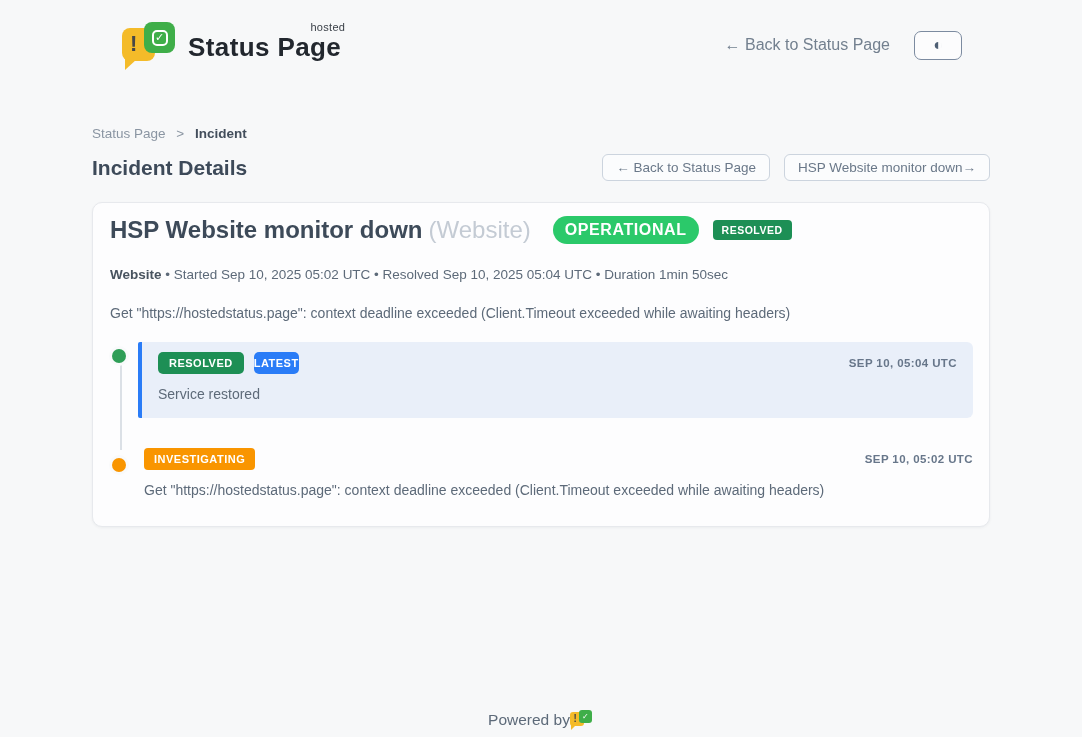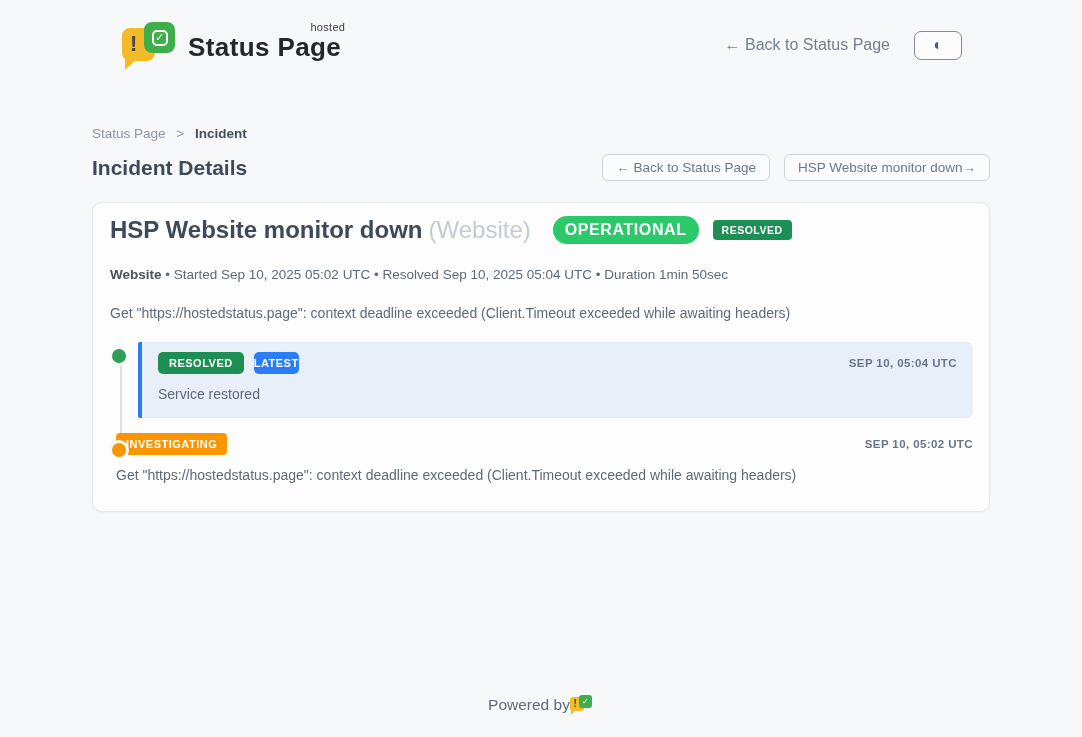--- a/index.html
+++ b/index.html
@@ -42,21 +42,21 @@
   .badge { color:#fff; font-weight:700; white-space:nowrap; }
   .badge-op { background:#2bc96a; font-size:16px; letter-spacing:0.6px; padding:5px 12px; border-radius:999px; margin-left:22px; }
   .badge-resolved-hdr { background:#1d8f55; font-size:10.5px; letter-spacing:0.5px; padding:4px 9px; border-radius:4px; margin-left:14px; }
   .meta { margin-top:23px; font-size:13.5px; color:#5d6a79; }
   .meta-service { font-weight:700; color:#48535f; }
   .desc { margin-top:23px; font-size:14px; color:#5d6a79; }
   
   .timeline { margin-top:21px; position:relative; }
   .tl-line { position:absolute; left:10px; top:16px; width:2px; height:92px; background:#dbe0e6; }
   .tl-entry { display:flex; position:relative; }
-  .tl-entry + .tl-entry { margin-top:13px;flex-direction:column; }
+  .tl-entry + .tl-entry { margin-top:28px; }
   .tl-dot-col { width:28px; flex:none; position:relative; }
   .tl-dot { width:14px; height:14px; border-radius:50%; position:absolute; left:2px; box-shadow:0 0 0 3px #f9fafb; }
   .tl-entry-0 .tl-dot { top:7px; }
   .tl-entry-1 .tl-dot { top:12px; }
   .tl-content { flex:1; min-width:0; }
   .tl-content.highlight { background:#e9eff9; border-left:4px solid #2a7cf7; border-radius:2px 6px 6px 2px; padding:10px 16px 16px; }
   .tl-content.plain { padding:2px 0 0 6px; }
   .tl-head { display:flex; justify-content:space-between; align-items:center; }
   .tl-badges { display:flex; gap:10px; }
   .badge-resolved { background:#1d8f55; font-size:11px; letter-spacing:0.5px; padding:5px 11px; border-radius:5px; }

